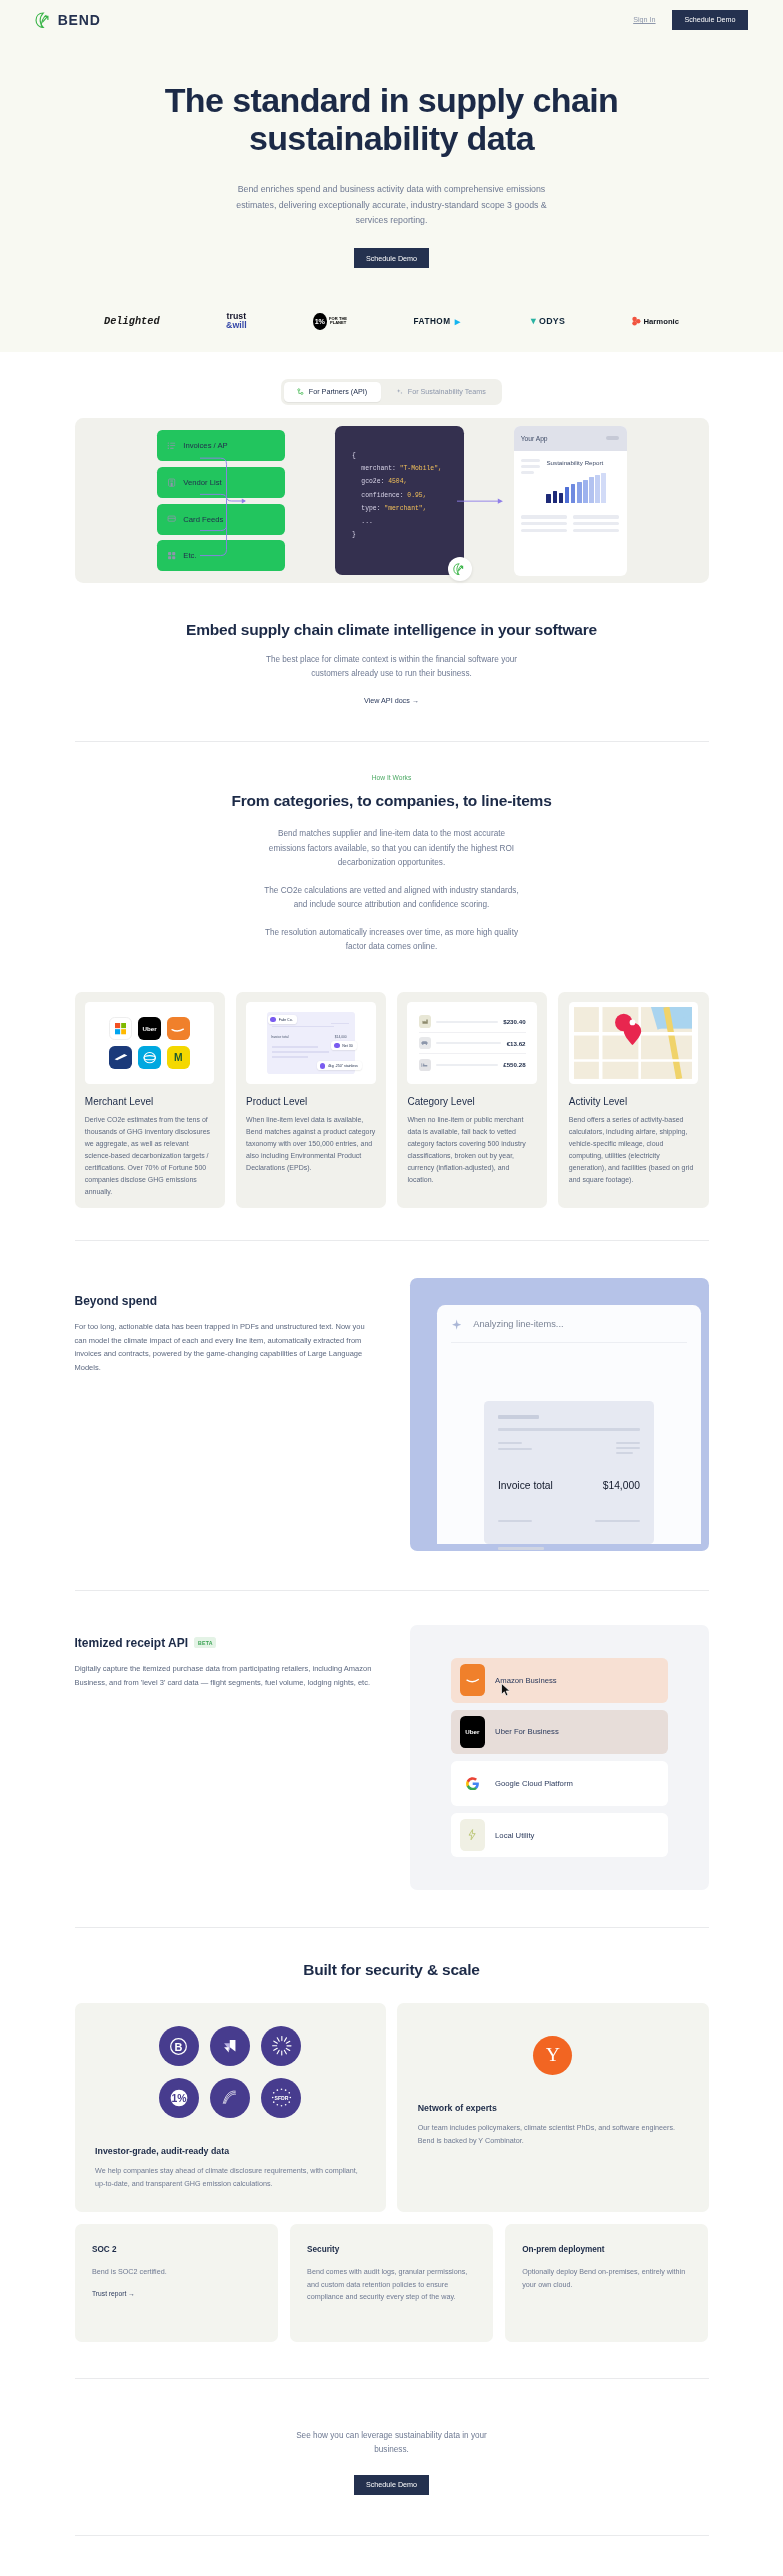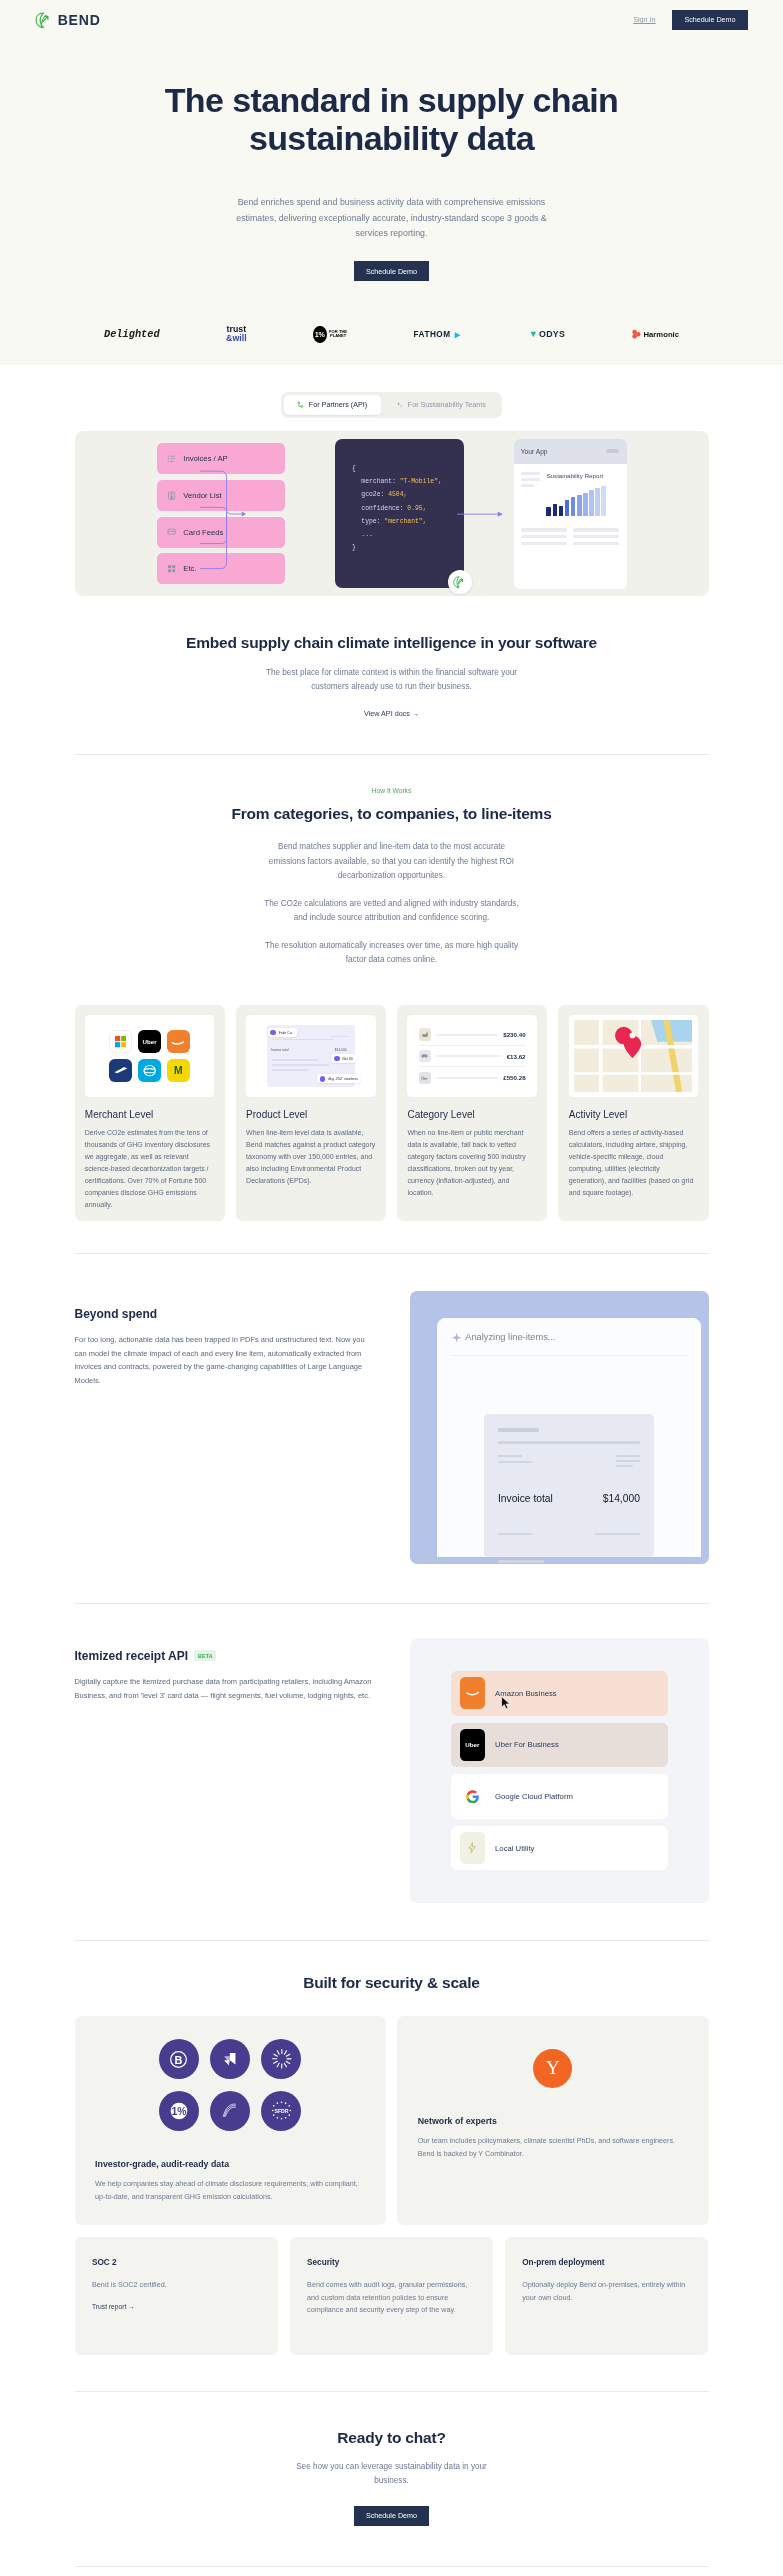--- a/index.html
+++ b/index.html
@@ -26,21 +26,21 @@
   .btn-dark {
     background: #24314f; color:#fff; font-size:7.2px;
     padding: 6.2px 12.4px; border:0; cursor:pointer; line-height:1;
   }
   .hero-inner { text-align:center; padding: 42px 0 0; }
   h1.hero-title {
     font-size: 34px; line-height: 1.11; font-weight: 700;
     letter-spacing: -0.6px; color:#1c2a47; max-width: 464px; margin: 0 auto;
   }
   .hero-sub {
-    margin: 38px auto 0; max-width: 340px;
+    margin: 25px auto 0; max-width: 340px;
     font-size: 8.8px; line-height: 1.72; color: #6e7992;
   }
   .hero-cta { margin-top: 20.6px; }
   .logos {
     display:flex; justify-content:space-between; align-items:center;
     max-width: 608px; margin: 43px auto 0; padding: 0 16.5px;
   }
   .logo-item { height: 20.6px; display:flex; align-items:center; justify-content:center; }
 
   
@@ -53,21 +53,21 @@
   .tab.active { background:#fff; color:#22304d; box-shadow:0 0.5px 1px rgba(0,0,0,.06); }
 
   
   .diagram-outer { max-width:634px; margin: 0 auto; padding: 0 0 0 0; }
   .diagram {
     background:#f1f1ec; border-radius:8.2px; height:165px;
     display:flex; align-items:center; justify-content:center; gap:0; position:relative;
   }
   .d-left { display:flex; flex-direction:column; gap:5.7px; width:128px; }
   .d-chip {
-    background:#f9a8d4; border-radius:5.2px; height:31px; display:flex;
+    background:#22c55e; border-radius:5.2px; height:31px; display:flex;
     align-items:center; gap:7.2px; padding: 0 10.3px; font-size:7.7px; color:#22304d;
   }
   .d-mid {
     background:#34304f; border-radius:7.2px; width:129px; height:149px;
     margin: 0 0 0 50px; padding: 23px 17.5px; position:relative;
     font-family:"Liberation Mono", monospace; font-size:6.4px; line-height:2.05; color:#d9d5e8;
   }
   .d-mid .str { color:#f2c05a; }
   .d-mid .num { color:#f2c05a; }
   .d-badge {
@@ -111,21 +111,21 @@
   .catico { width:12.4px; height:12.4px; border-radius:3.1px; display:flex;align-items:center;justify-content:center; font-size:5.7px;}
   .catline { flex:1; height:2.1px; background:#eceef2; border-radius:1px; }
   .catval { font-size:6.2px; font-weight:700; color:#1c2a47; }
 
   
   .two-col { display:grid; grid-template-columns: 1fr 1fr; gap:36px; align-items:start; }
   .h3t { font-size:12px; font-weight:700; color:#1c2a47; margin-bottom:12.4px; }
   .p-body { font-size:7.5px; line-height:1.82; color:#5d6980; }
   .beyond-art { background:#b6c3e8; border-radius:7.2px; height:273px; position:relative; overflow:hidden; }
   .beyond-card { position:absolute; left:27px; top:27px; right:7.2px; bottom:7.2px; background:#fbfcfe; border-radius:8.2px 8.2px 0 0; padding:13.4px 14.4px; }
-  .analyz { display:flex; align-items:center; gap:3px; font-size:9.3px; color:#7b8496; }
+  .analyz { display:flex; align-items:center; gap:11px; font-size:9.3px; color:#7b8496; }
   .inv-doc { position:absolute; left:47px; right:47px; top:96px; bottom:0; background:#e6e9f2; border-radius:4.6px; padding:13.4px 14.4px; }
   .inv-line { background:#d0d5e2; border-radius:1px; height:2.1px; }
   .inv-total { display:flex; justify-content:space-between; font-size:10.3px; color:#11182a; }
 
   
   .beta { background:#e4f3e6; color:#3aa353; font-size:5.2px; font-weight:700; padding:2.1px 3.6px; border-radius:2.6px; letter-spacing:0.3px; vertical-align:middle; }
   .ret-panel { background:#f3f4f7; border-radius:7.2px; padding:33px 41px; }
   .ret-row { display:flex; align-items:center; gap:10.3px; border-radius:5.7px; padding:6.2px 9.3px; margin-bottom:7.2px; position:relative; }
   .ret-ico { width:25px; height:32px; border-radius:5.2px; display:flex; align-items:center; justify-content:center; font-size:6.2px; font-weight:700;}
   .ret-label { font-size:7.7px; color:#2b3a5c; }
@@ -695,21 +695,20 @@
       <div class="card3">
         <h4>On-prem deployment</h4>
         <p>Optionally deploy Bend on-premises, entirely within your own cloud.</p>
       </div>
     </div>
   </section>
 
   <div class="hr" style="margin-top:36px;"></div>
 
   <section class="section center" style="padding:37px 0 40px;">
-    <h2 class="sec-title">Ready to chat?</h2>
     <p class="sec-sub" style="max-width:216px;margin:13.4px auto 0;">See how you can leverage sustainability data in your business.</p>
     <div style="margin-top:17.5px;">
       <button class="btn-dark">Schedule Demo</button>
     </div>
   </section>
 
   <div class="hr"></div>
 
   <footer class="footer">
     

